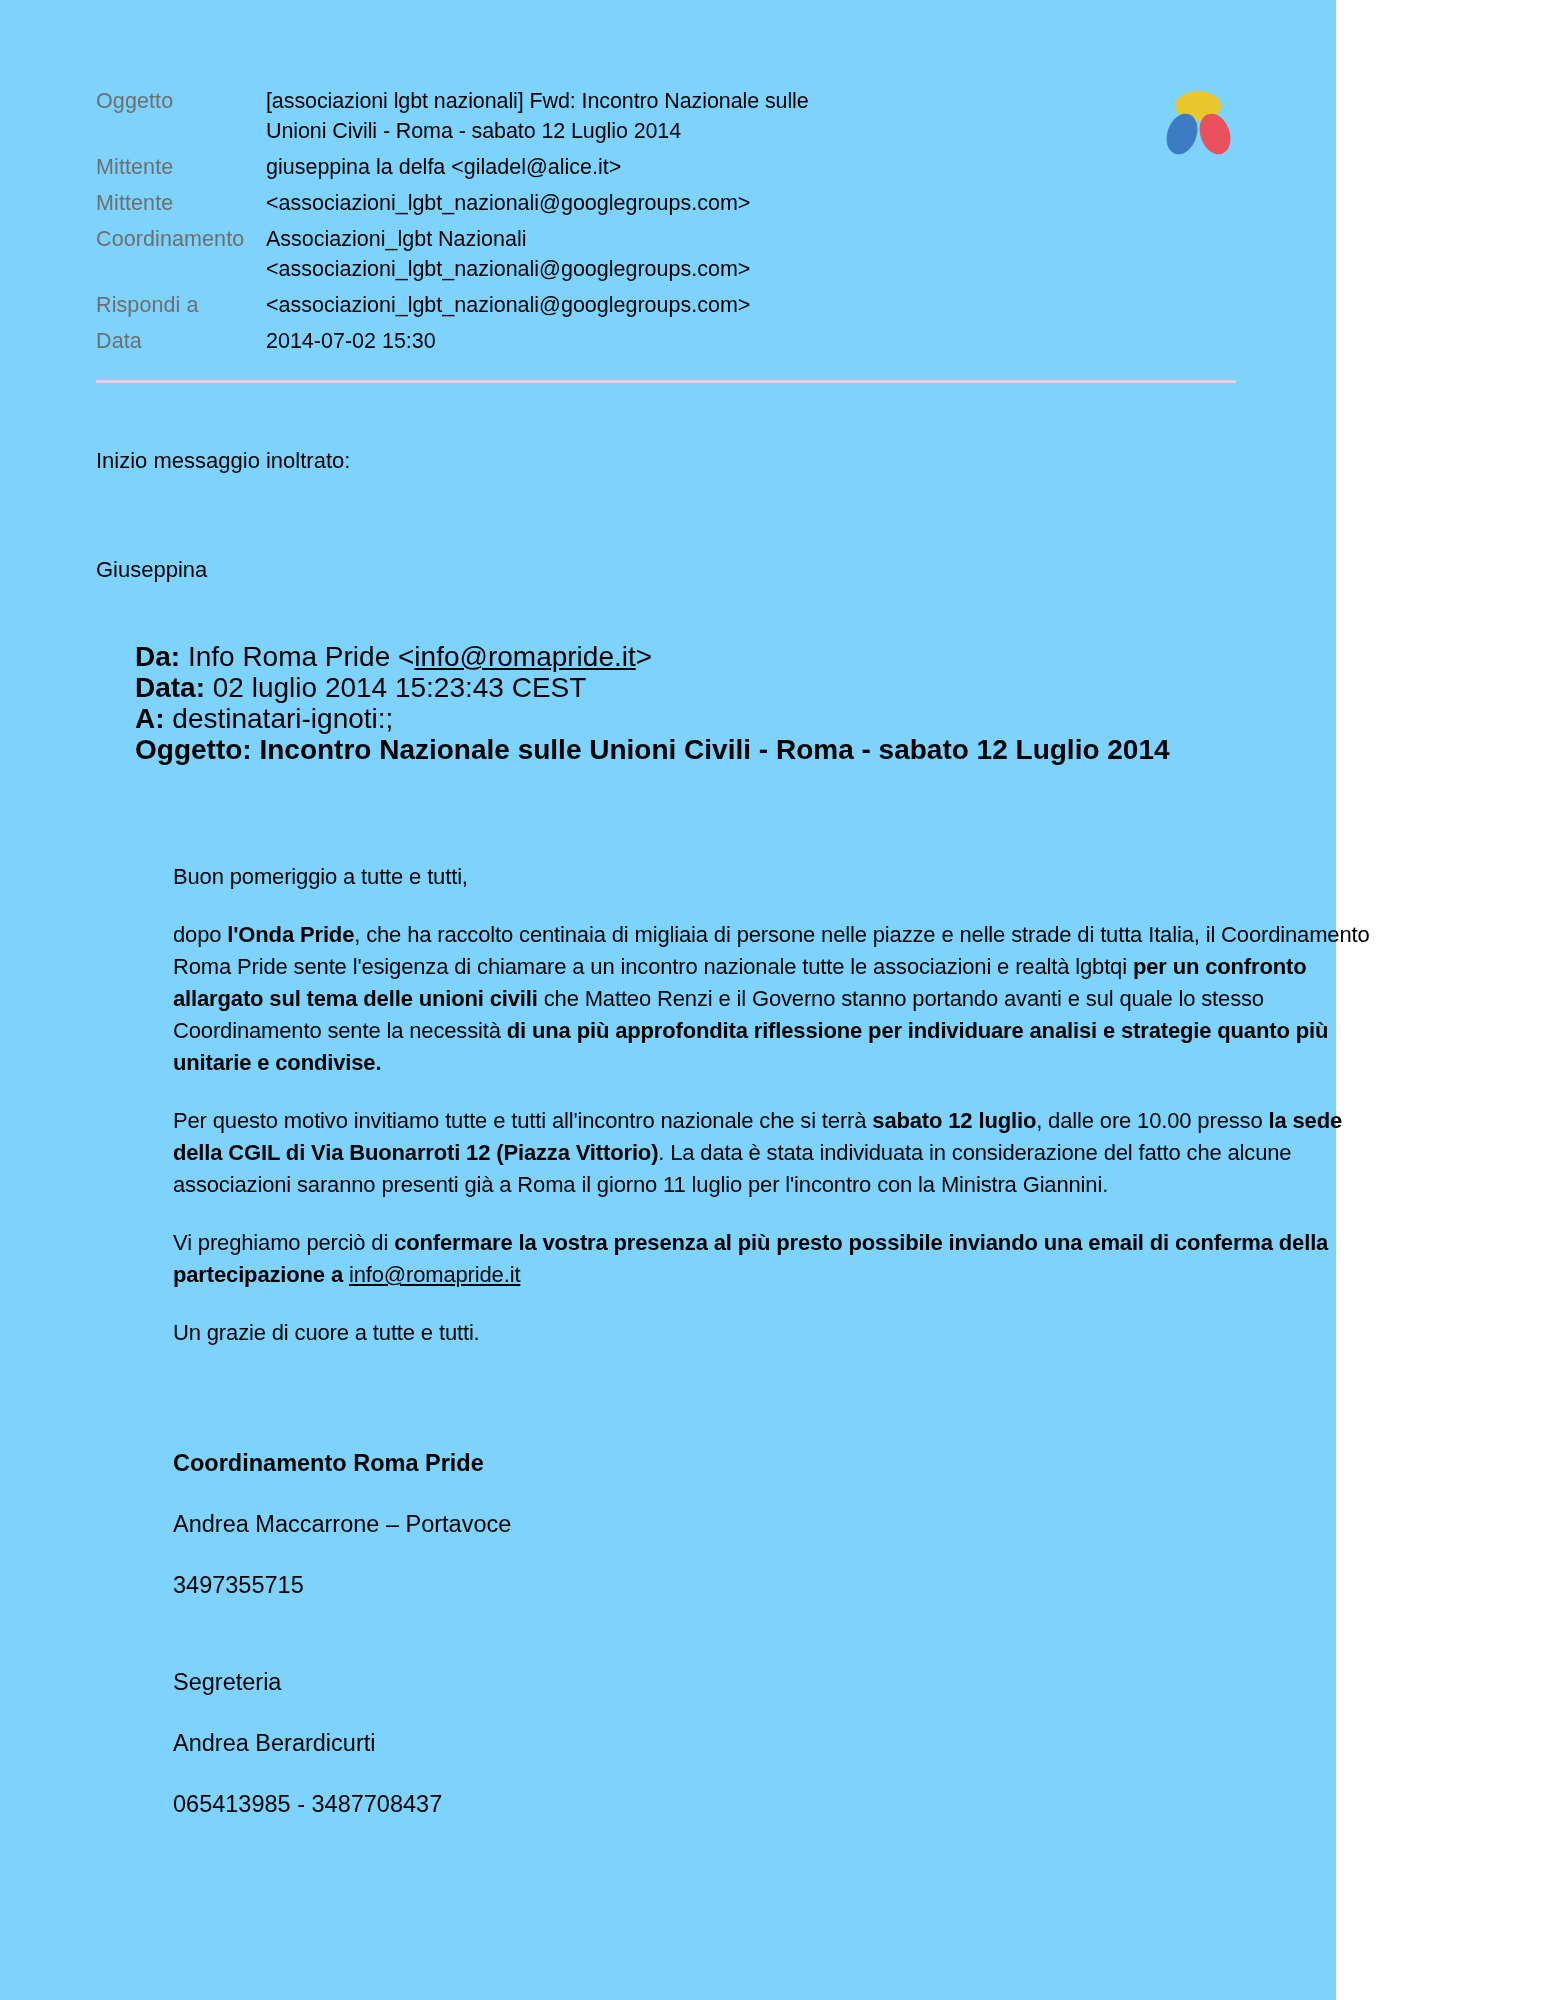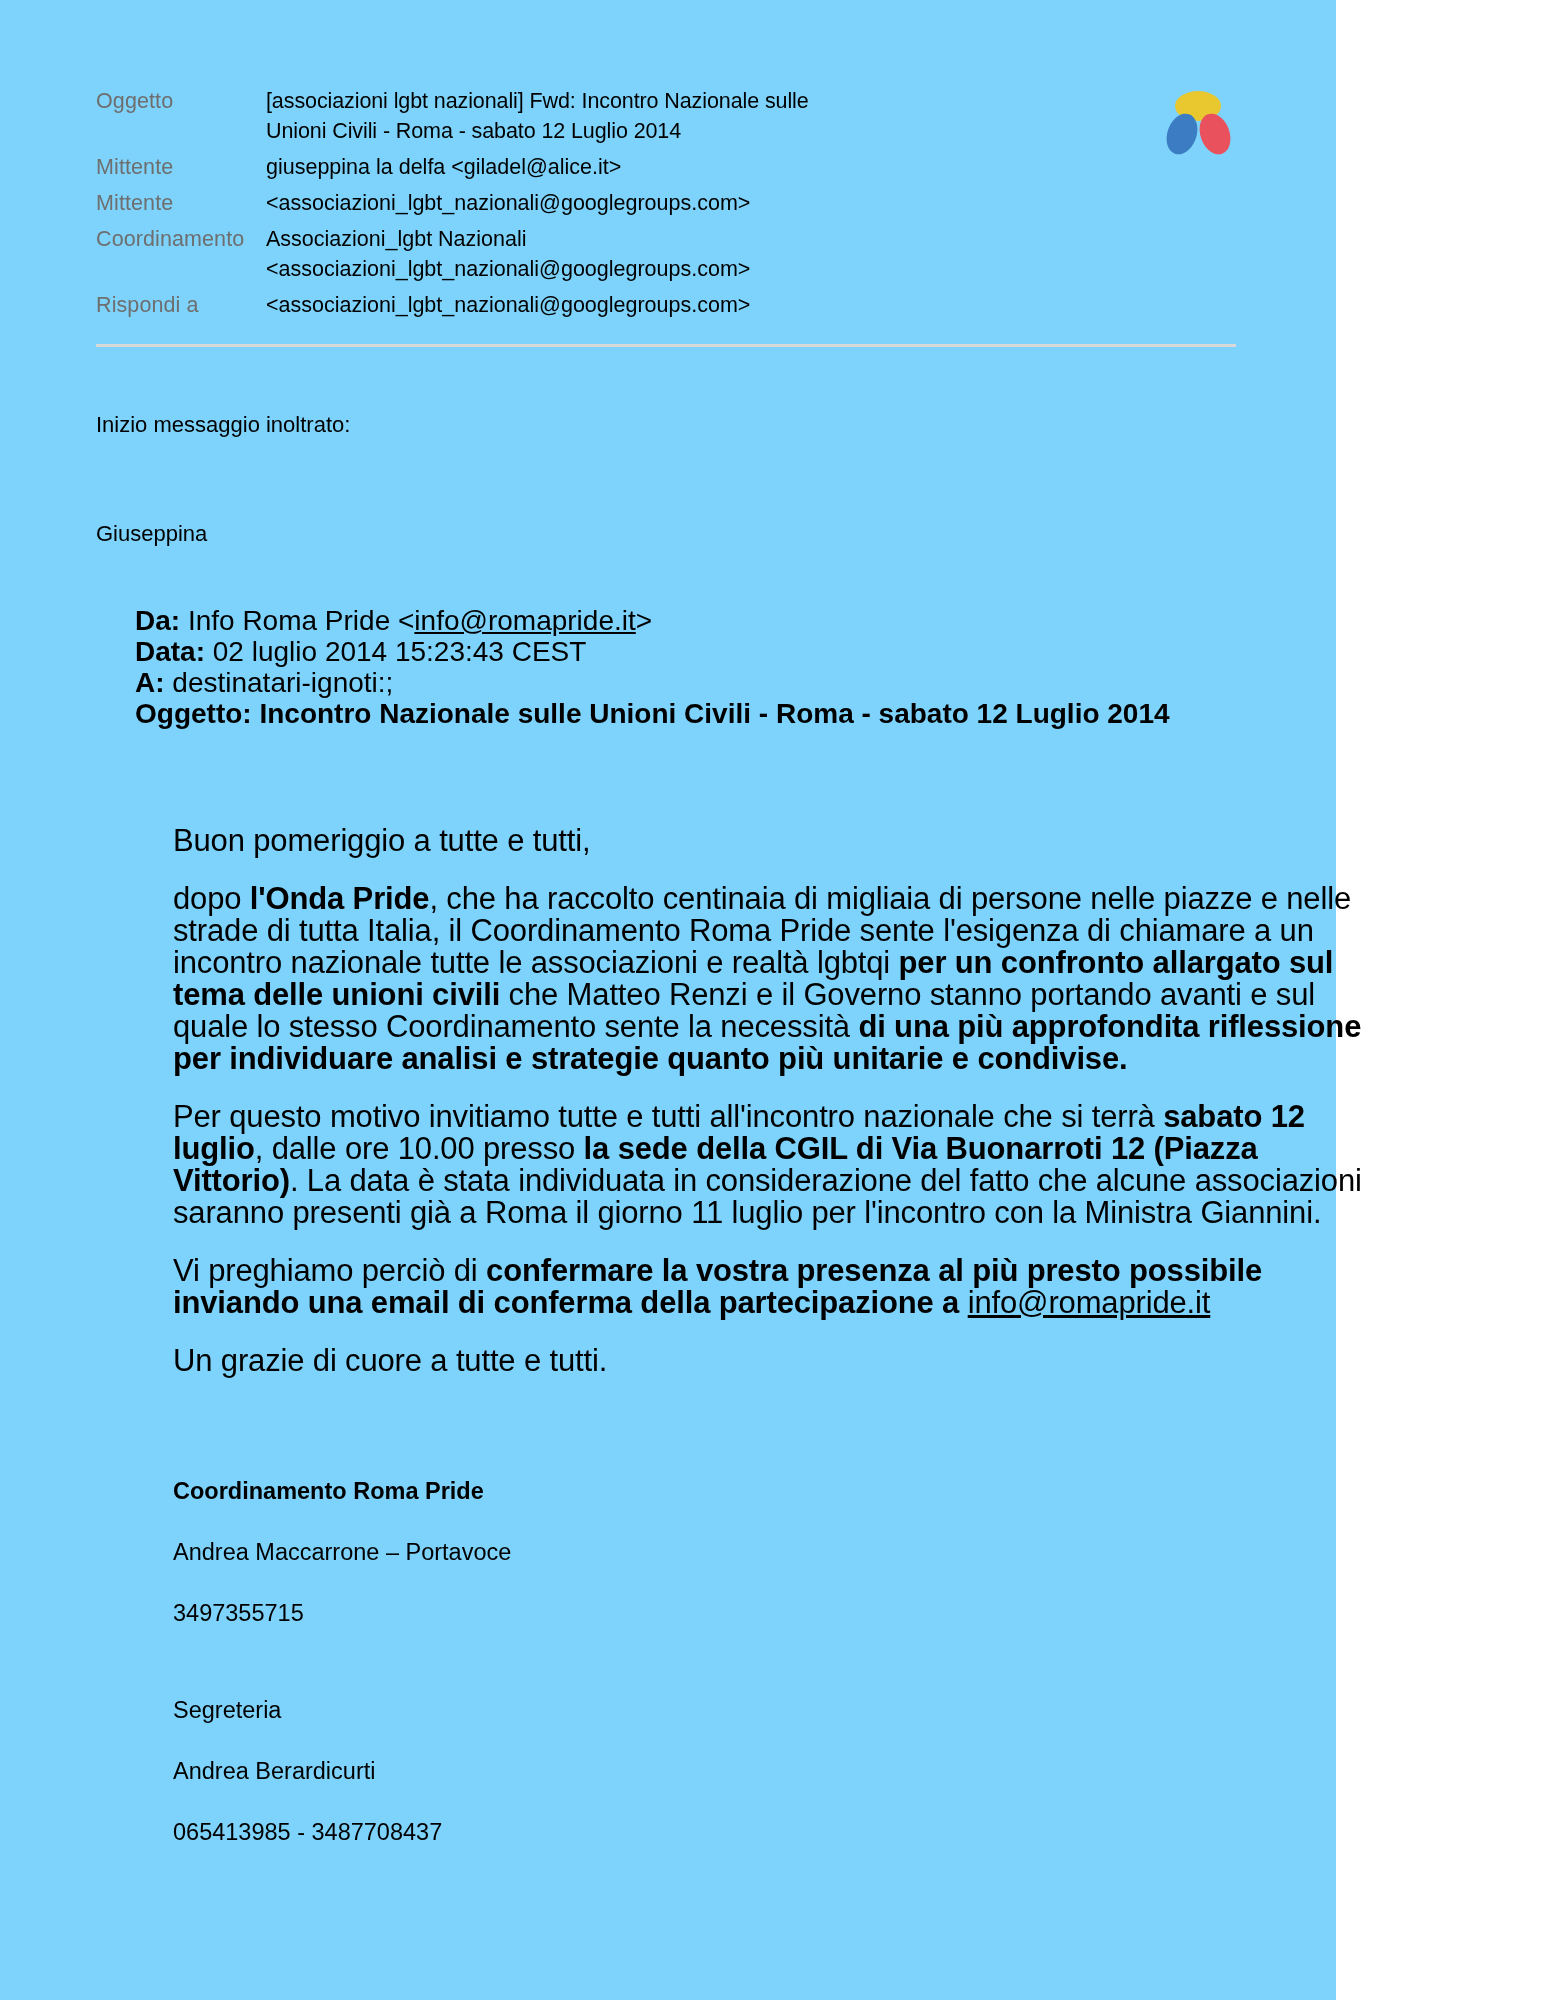--- a/index.html
+++ b/index.html
@@ -102,21 +102,21 @@
     text-decoration: underline;
   }
 
   .content {
     margin-left: 77px;
     margin-top: 96px;
     width: 1208px;
   }
   .content p {
     margin: 0 0 26px 0;
-    font-size: 31px;
+    font-size: 22px;
     line-height: 32px;
     letter-spacing: -0.15px;
   }
   .content p.tight { margin-bottom: 24px; }
   .content b { font-weight: bold; }
 
   .sig {
     margin-left: 77px;
     margin-top: 62px;
     width: 1208px;
@@ -164,20 +164,24 @@
         <tr>
           <td class="env-label">Coordinamento</td>
           <td class="env-value">
             <span>Associazioni_lgbt Nazionali</span>
             <span class="line2">&lt;associazioni_lgbt_nazionali@googlegroups.com&gt;</span>
           </td>
         </tr>
         <tr>
           <td class="env-label">Rispondi a</td>
           <td class="env-value">&lt;associazioni_lgbt_nazionali@googlegroups.com&gt;</td>
+        </tr>
+        <tr>
+          <td class="env-label">Data</td>
+          <td class="env-value">2014-07-02 15:30</td>
         </tr>
       </tbody>
     </table>
   </div>
 
   <hr class="sep">
 
   <div class="body-wrap">
 
     <p class="para fwd-intro">Inizio messaggio inoltrato:</p>

